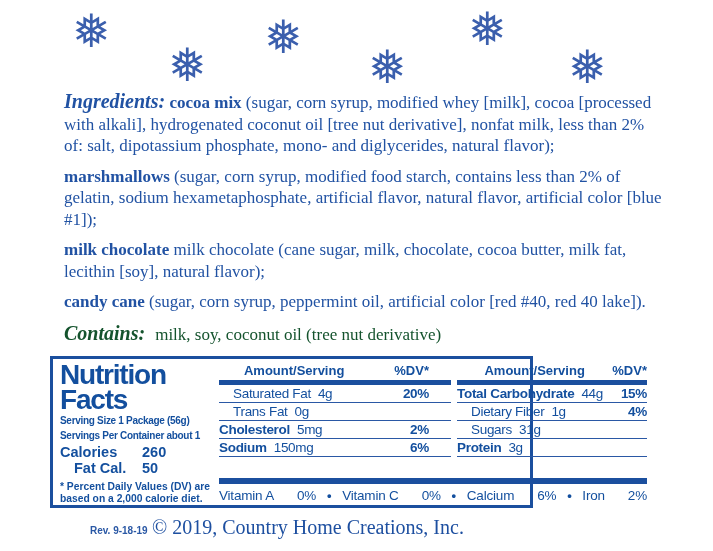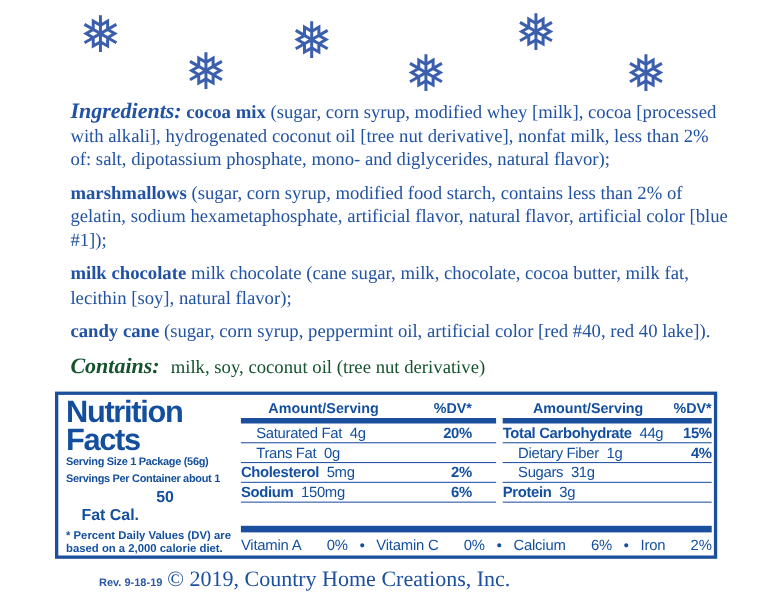--- a/index.html
+++ b/index.html
@@ -22,31 +22,31 @@
   .ingredients p{ margin:0 0 9px 0; }
   .lead-head{ font-weight:700; font-style:italic; font-size:20px; }
   .lead{ font-weight:700; }
   .contains{
     position:absolute; left:64px; top:322px; width:600px;
     font-family:"Liberation Serif", serif; font-size:17px; color:#14532d;
   }
   .contains .lead-head{ margin-right:10px; }
   
   .nfbox{
-    position:absolute; left:50px; top:356px; width:602px; height:152px;
+    position:absolute; left:50px; top:356px; width:483px; height:152px;
     border:3px solid #1b4f9e; background:#fff; color:#134f9e;
   }
   .nf-left{ position:absolute; left:7px; top:3px; width:160px; }
   .nf-title{ font-weight:700; font-size:28px; line-height:25px; letter-spacing:-1.2px; }
   .nf-serving{ font-weight:700; font-size:10px; line-height:13px; letter-spacing:-0.3px; white-space:nowrap; margin-top:2px; }
   .nf-cal{ margin-top:2px; }
   .calrow{ display:flex; font-weight:700; font-size:14.5px; line-height:16px; }
   .callab{ width:82px; }
   .calrow.sub{ padding-left:14px; }
-  .calrow.sub .callab{ width:68px;margin-top:17px; }
+  .calrow.sub .callab{ width:68px; }
   .nf-foot{ margin-top:5px; font-weight:700; font-size:10.3px; line-height:11.5px; width:156px; }
   .ncol{ position:absolute; top:3px; }
   .col-mid{ left:166px; width:232px; }
   .col-right{ left:404px; width:190px; }
   .nheader{ display:flex; align-items:flex-end; height:16px; font-weight:700; font-size:13px; }
   .nhl{ margin:0 auto; }
   .hbar{ height:4.5px; background:#1b4f9e; margin-top:2px; }
   .nrow{
     display:flex; align-items:flex-end; height:18px;
     border-bottom:1.5px solid #2a58a5; font-size:13.5px; letter-spacing:-0.3px;
@@ -104,20 +104,24 @@
   <div class="nfbox">
 
     <div class="nf-left">
       <div class="nf-title">
         <div>Nutrition</div>
         <div>Facts</div>
       </div>
       <div class="nf-serving">Serving Size 1 Package (56g)</div>
       <div class="nf-serving">Servings Per Container about 1</div>
       <div class="nf-cal">
+        <div class="calrow">
+          <span class="callab">Calories</span>
+          <span>260</span>
+        </div>
         <div class="calrow sub">
           <span class="callab">Fat Cal.</span>
           <span>50</span>
         </div>
       </div>
       <div class="nf-foot">* Percent Daily Values (DV) are based on a 2,000 calorie diet.</div>
     </div>
 
     <div class="ncol col-mid">
       <div class="nheader">

